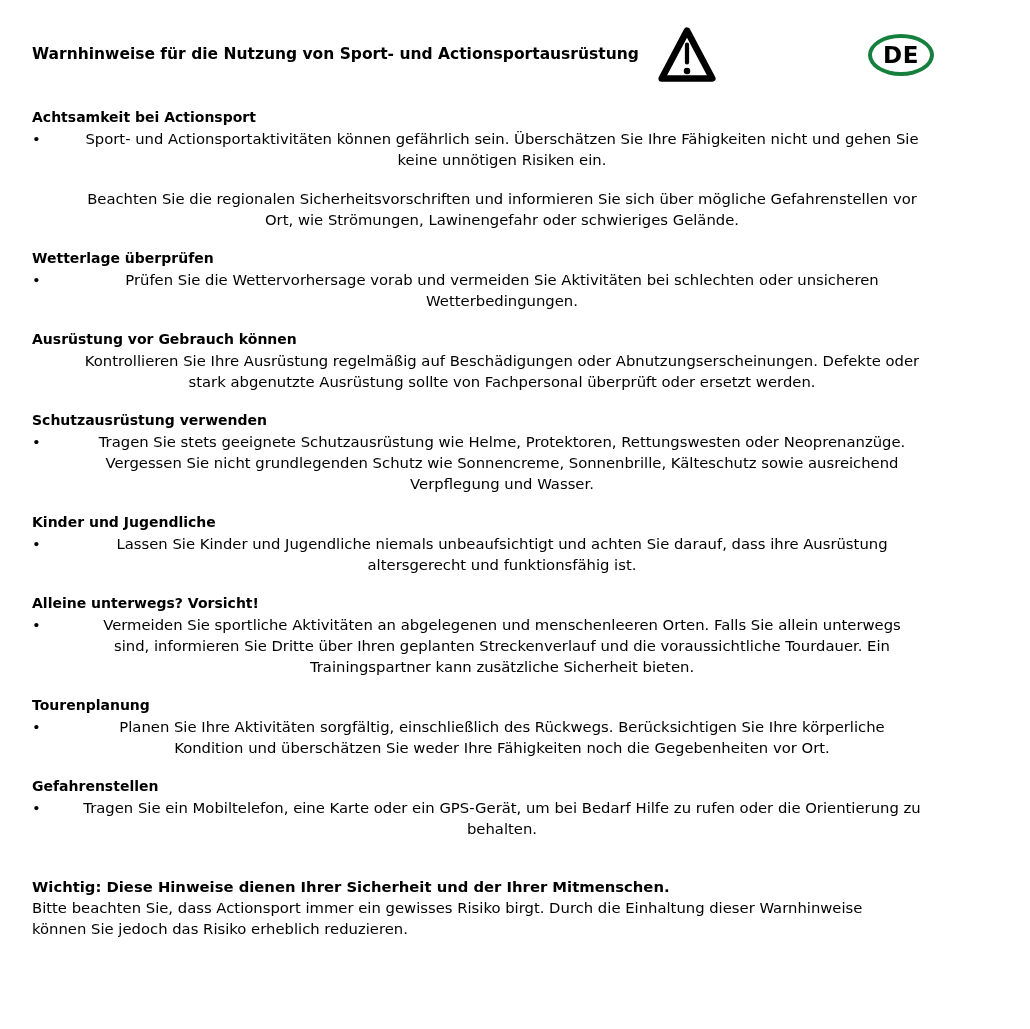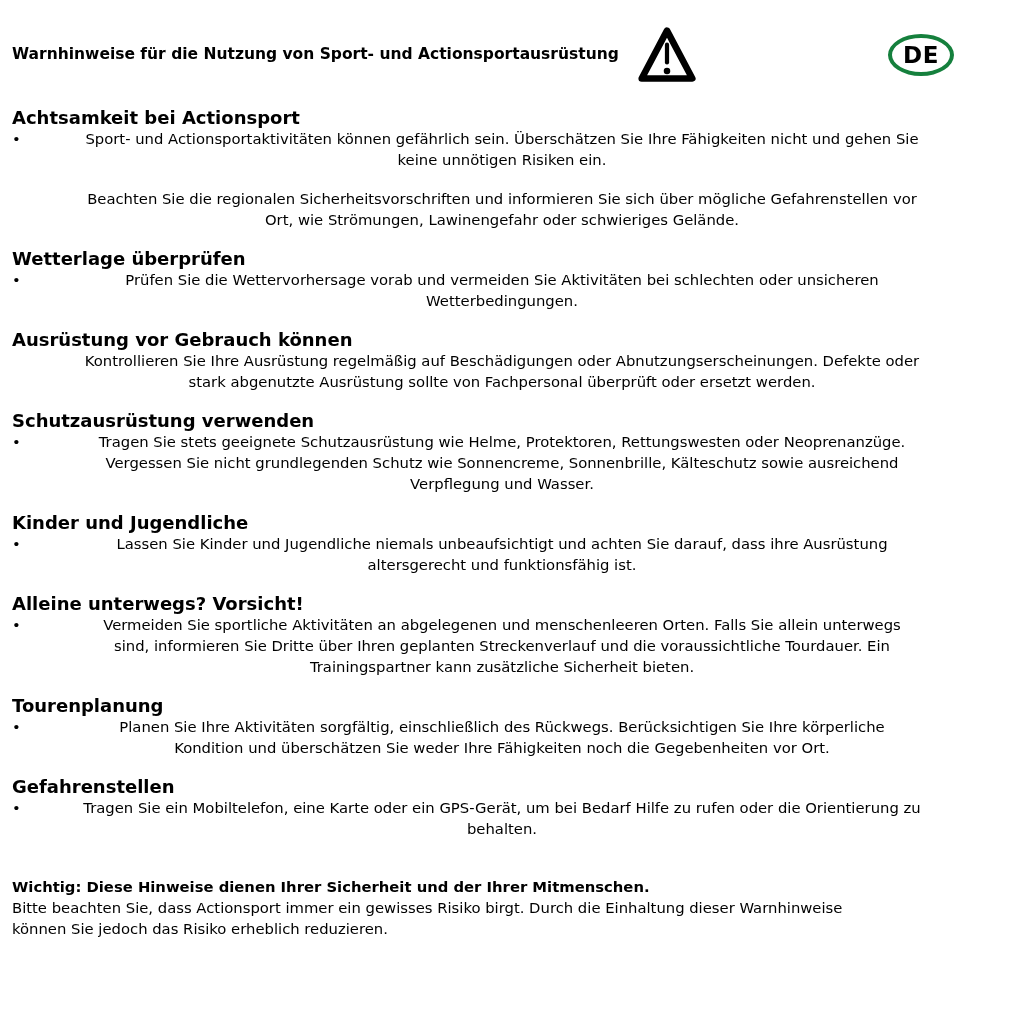--- a/index.html
+++ b/index.html
@@ -10,21 +10,21 @@
   }
   body {
     width: 1030px;
     height: 1029px;
     overflow: hidden;
     font-family: "DejaVu Sans", "Liberation Sans", sans-serif;
     font-size: 14.8px;
     line-height: 21px;
   }
   .page {
-    padding: 0 12px;
+    padding: 0 32px;
     box-sizing: border-box;
     width: 986px;
   }
   
   .hdr {
     display: flex;
     align-items: center;
     padding-top: 24px;
     height: 62px;
   }
@@ -54,21 +54,21 @@
     justify-content: center;
     font-weight: bold;
     font-size: 23px;
     letter-spacing: 0.5px;
   }
   
   .content { margin-top: 21px; }
   .sec { margin-bottom: 18px; }
   .sec-h {
     margin: 0;
-    font-size: 18px;
+    font-size: 14px;
     font-weight: bold;
     line-height: 21px;
   }
   .item { display: flex; }
   .marker {
     flex: 0 0 18px;
     width: 18px;
     line-height: 21px;
   }
   .txt {

